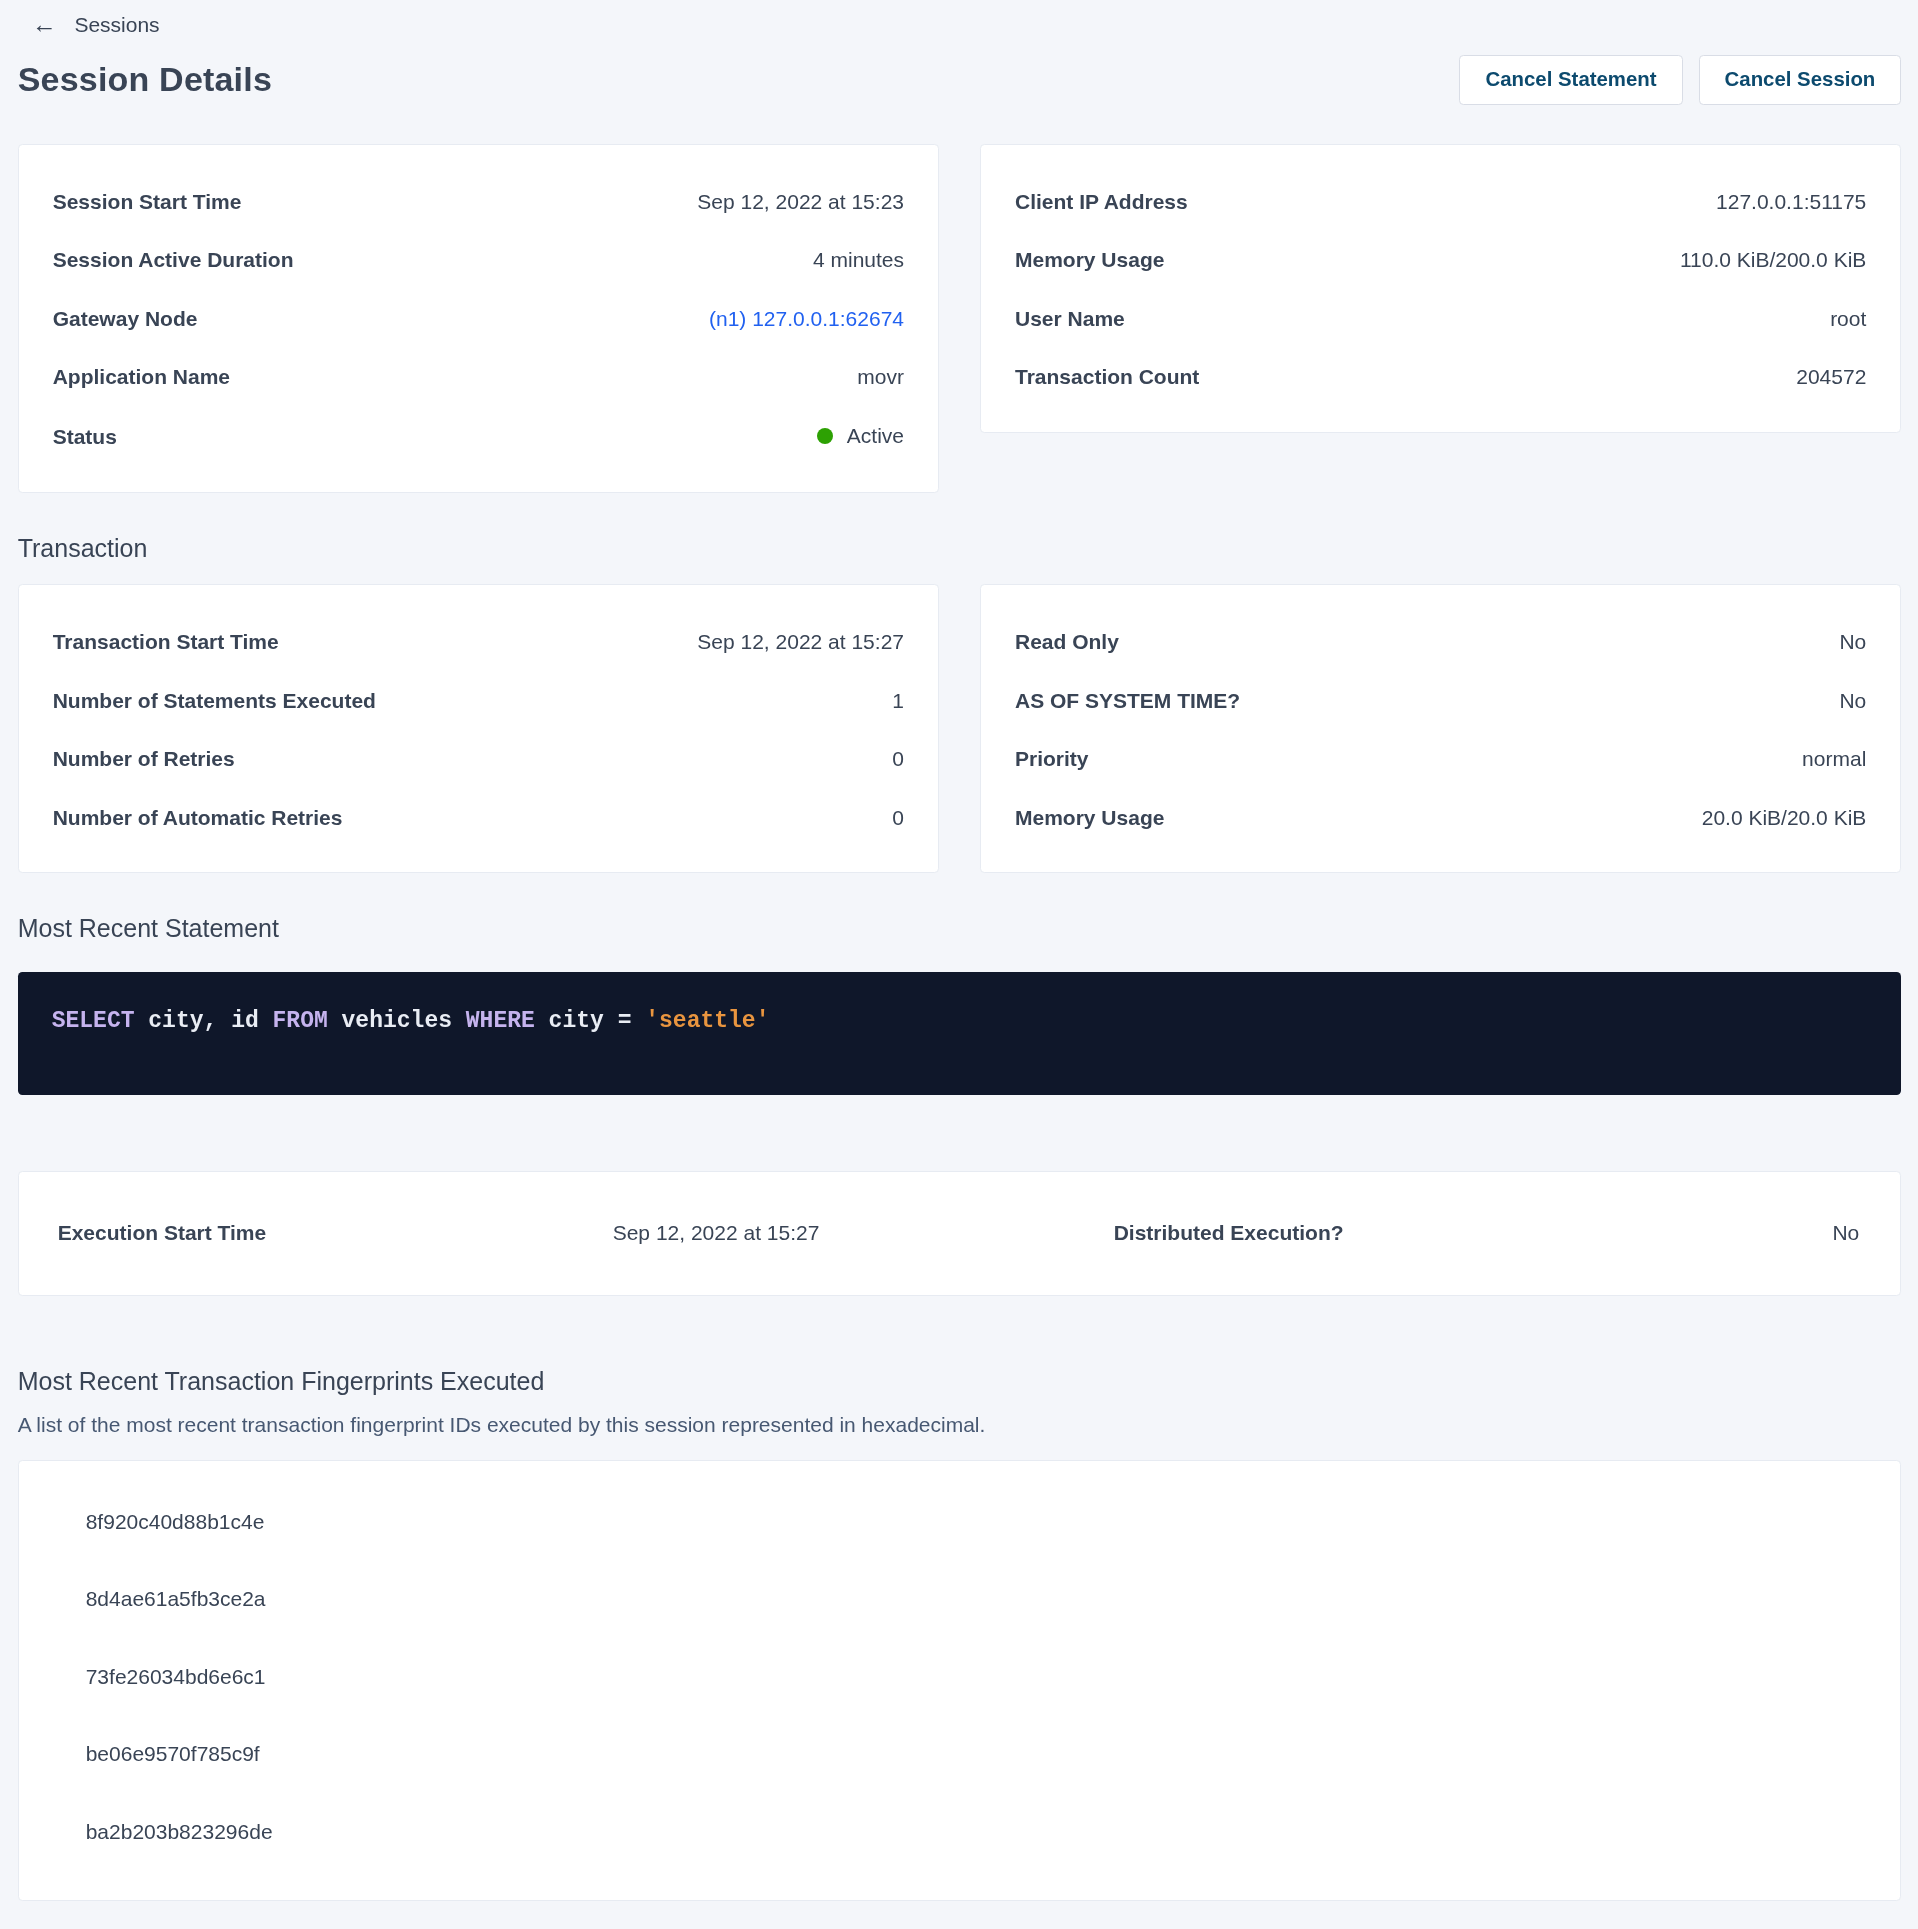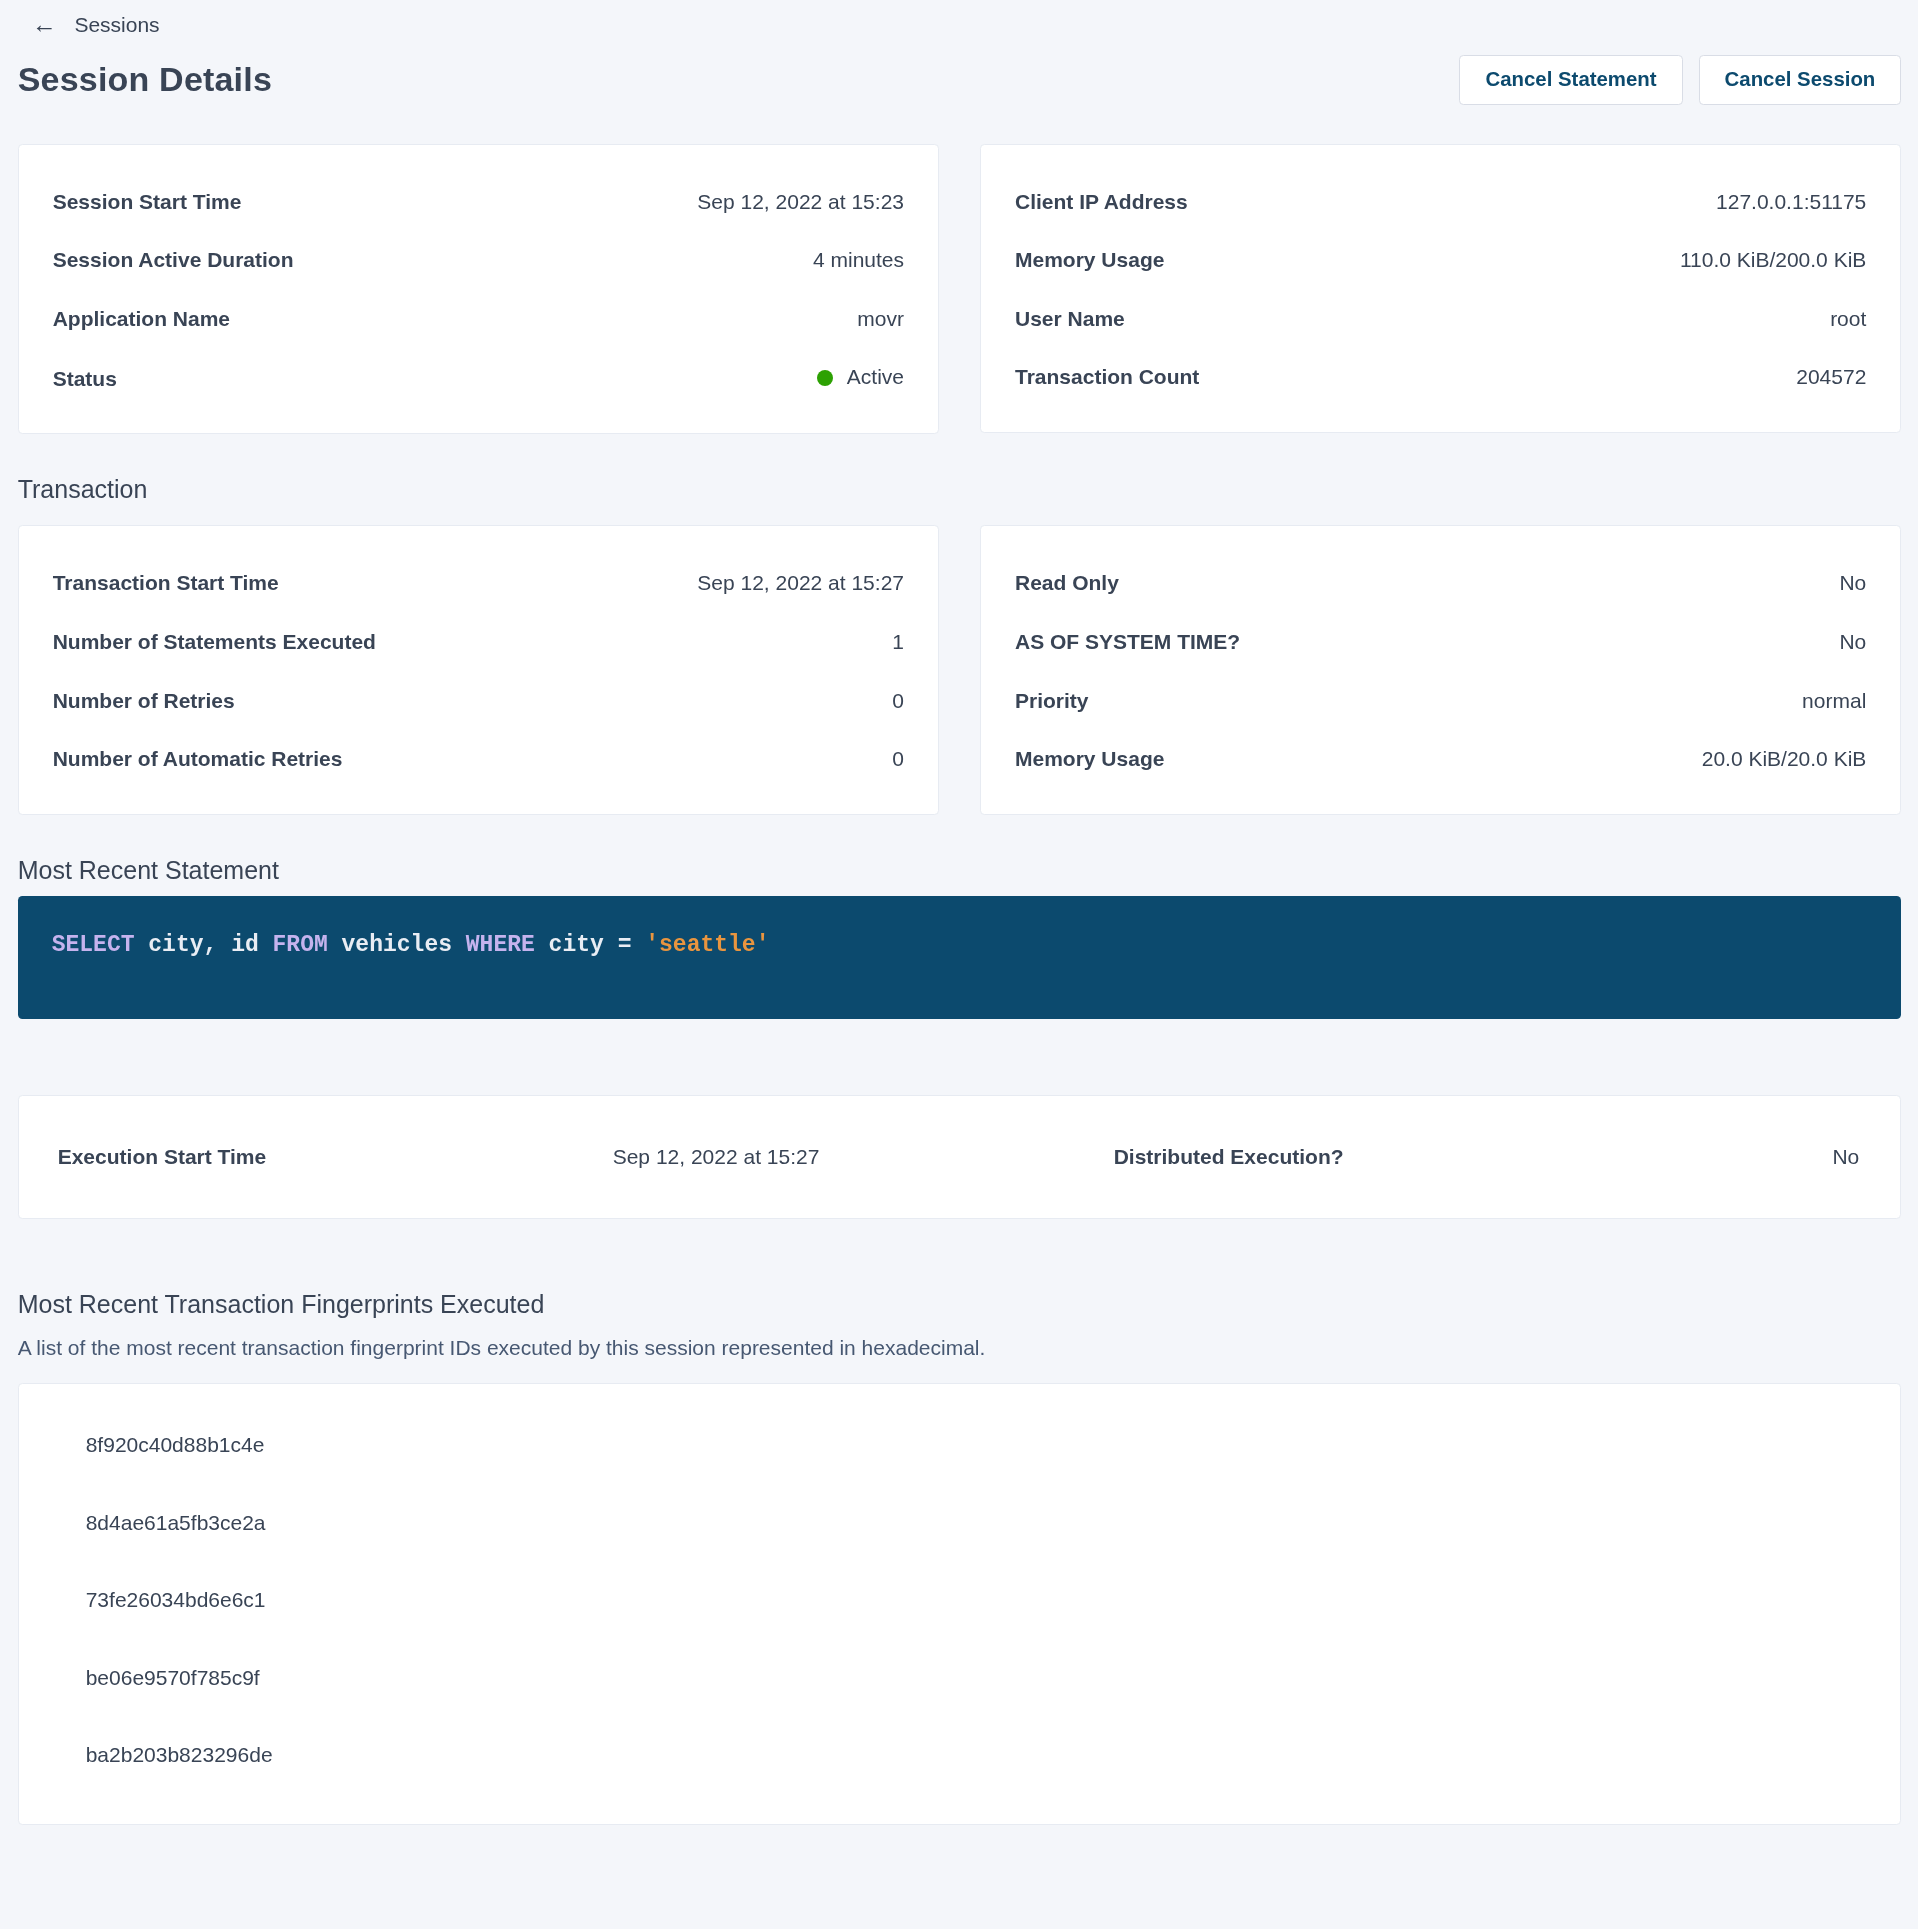--- a/index.html
+++ b/index.html
@@ -83,22 +83,22 @@
 
   .section-title {
     margin-top: 41px;
     font-size: 25px;
     font-weight: 400;
     color: #394455;
   }
 
   
   .code-box {
-    margin-top: 11px;
-    background: #0c4a6e;
+    margin-top: 29px;
+    background: #0f172a;
     border-radius: 4.4px;
     padding: 35px 50px 59px 34px;
     font-family: "Liberation Mono", "DejaVu Sans Mono", monospace;
     font-size: 23px;
     font-weight: 600;
     line-height: 29px;
     white-space: pre;
     color: #e9edf4;
   }
   .tok-kw { color: #c5b3ee; }
@@ -167,20 +167,24 @@
     <div class="card">
       <div class="kv-row">
         <span class="kv-label">Session Start Time</span>
         <span class="kv-value">Sep 12, 2022 at 15:23</span>
       </div>
       <div class="kv-row">
         <span class="kv-label">Session Active Duration</span>
         <span class="kv-value">4 minutes</span>
       </div>
       <div class="kv-row">
+        <span class="kv-label">Gateway Node</span>
+        <span class="kv-value link">(n1) 127.0.0.1:62674</span>
+      </div>
+      <div class="kv-row">
         <span class="kv-label">Application Name</span>
         <span class="kv-value">movr</span>
       </div>
       <div class="kv-row">
         <span class="kv-label">Status</span>
         <span class="kv-value status-wrap">
           <span class="status-dot"></span>
           <span>Active</span>
         </span>
       </div>

